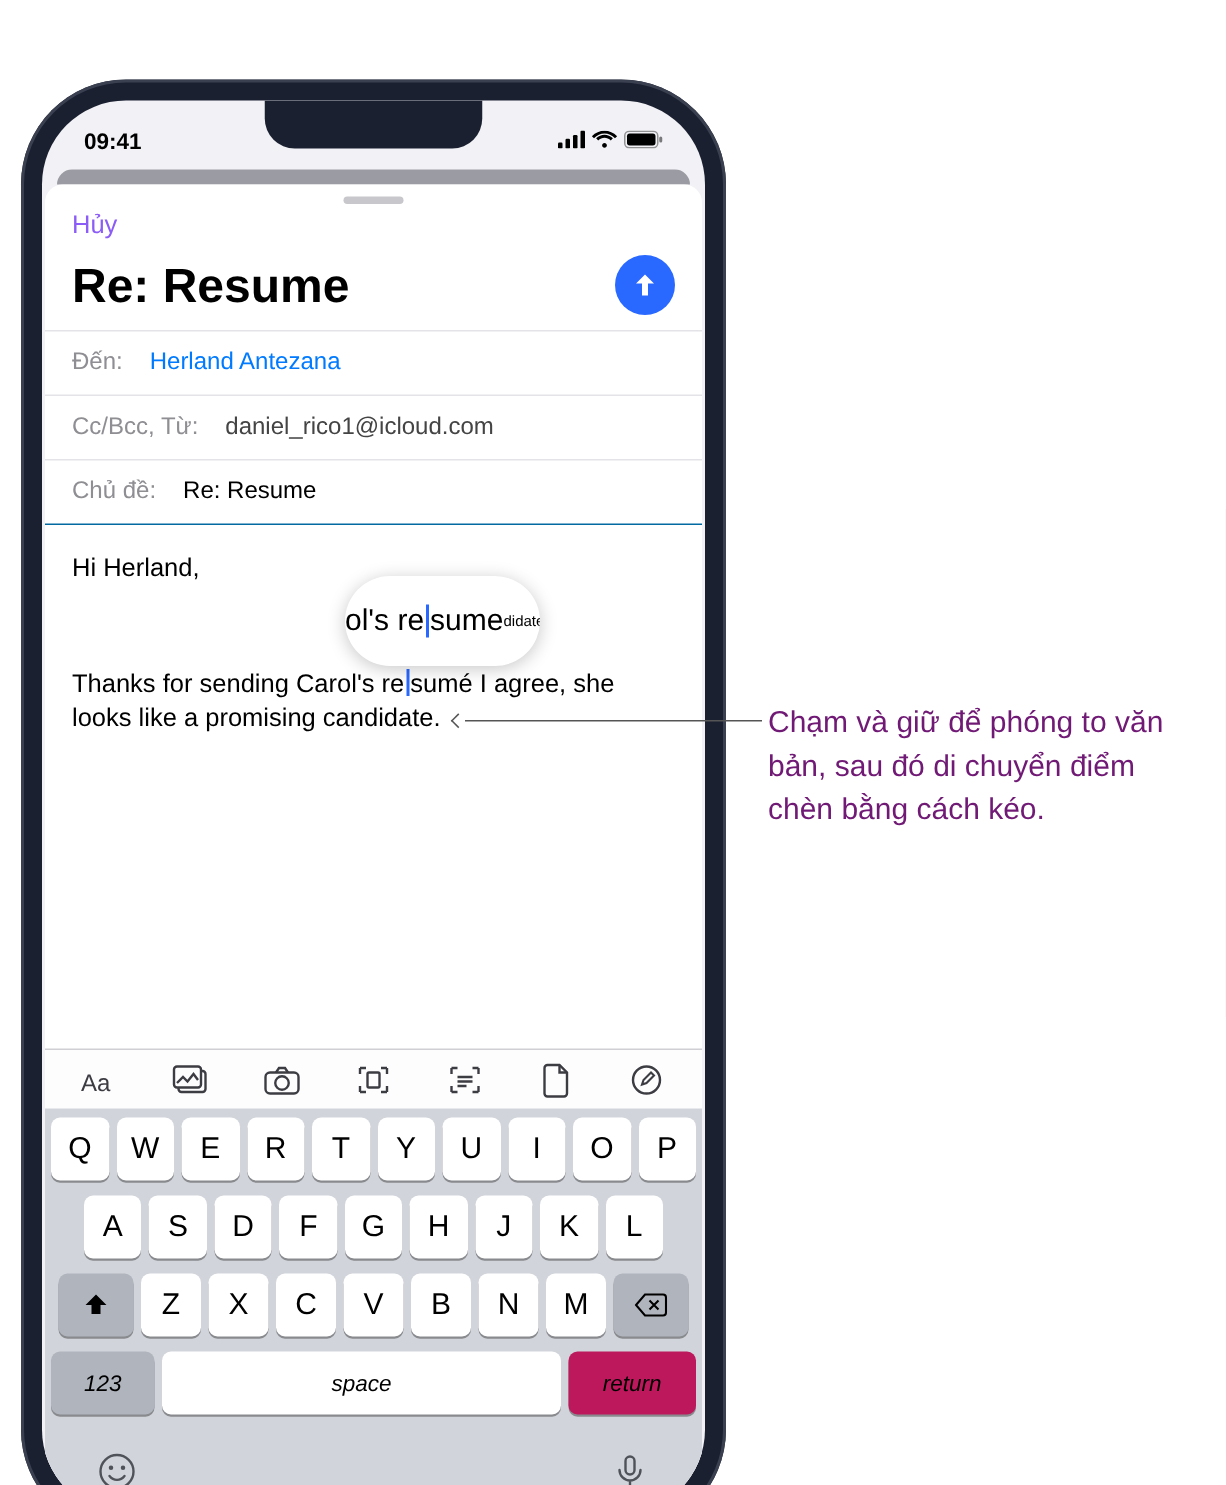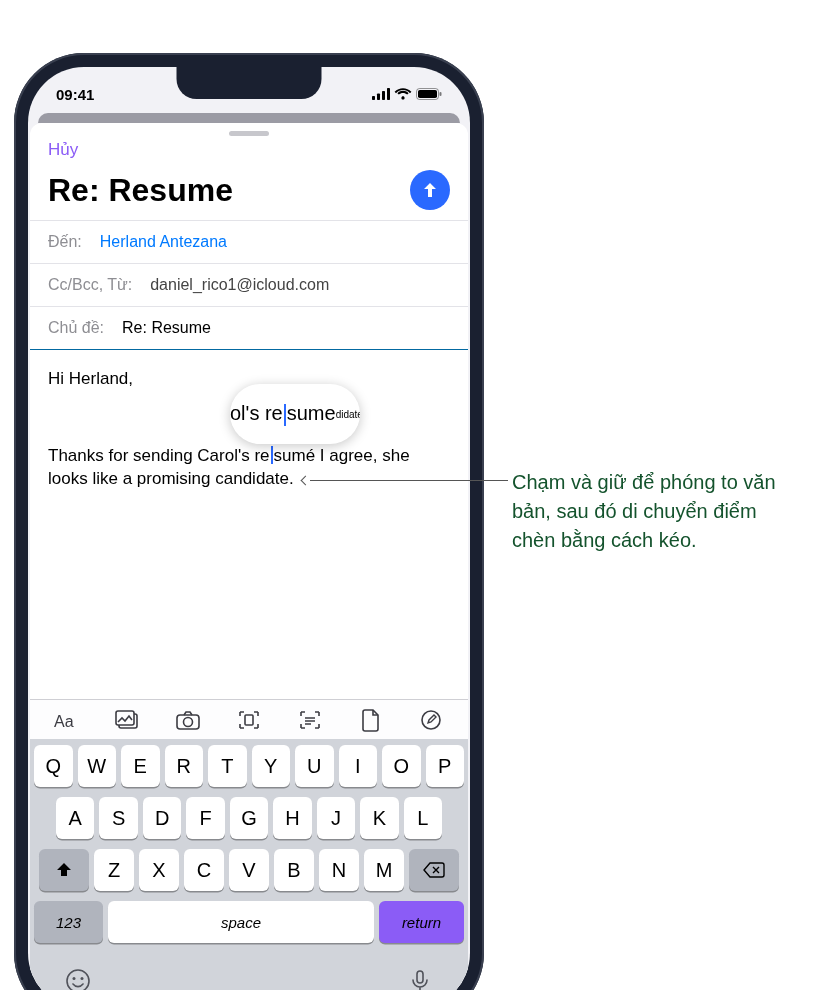--- a/index.html
+++ b/index.html
@@ -153,33 +153,33 @@
     height:42px;
     flex:1;
     display:flex; align-items:center; justify-content:center;
     font-size:20px;
     max-width:40px;
   }
   .krow.r2 { padding: 0 22px; }
   .key.mod { background:#b0b4bd; color:#000; max-width:50px; flex:1.3;}
   .key.space { max-width:none; flex:5; font-size:15px;}
   .key.num { max-width:none; flex:1.3; font-size:15px;}
-  .key.ret { background:#8b5cf6; max-width:none; flex:1.6; font-size:15px;}
+  .key.ret { background:#be185d; max-width:none; flex:1.6; font-size:15px;}
   .krow.r4 { gap:5px;font-style:italic; }
   .kb-bottom { display:flex; justify-content:space-between; padding: 14px 30px 4px;}
   .kb-bottom .ic { width:28px; height:28px; }
 
   .callout {
     position:absolute;
     left: 512px;
     top: 468px;
     width: 290px;
     font-size: 20px;
     line-height: 1.45;
-    color:#14532d;
+    color:#701a75;
   }
   .callout-line {
     position:absolute;
     border-top:1.5px solid #555;
     left: 310px;
     top: 480px;
     width: 198px;
     height:0;
     z-index:200;
   }

